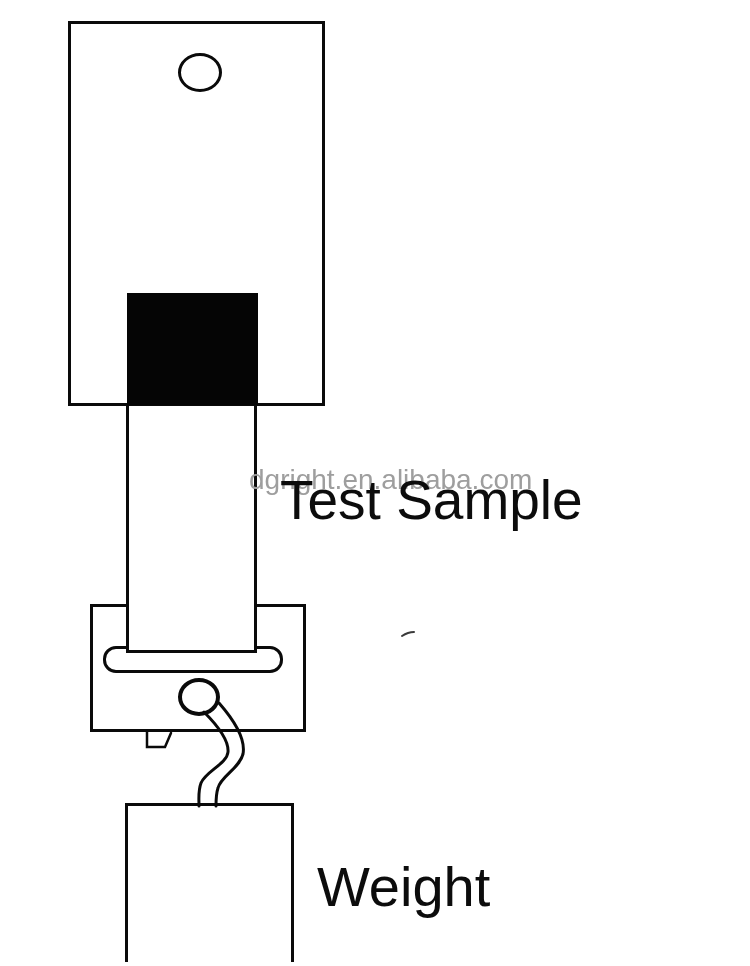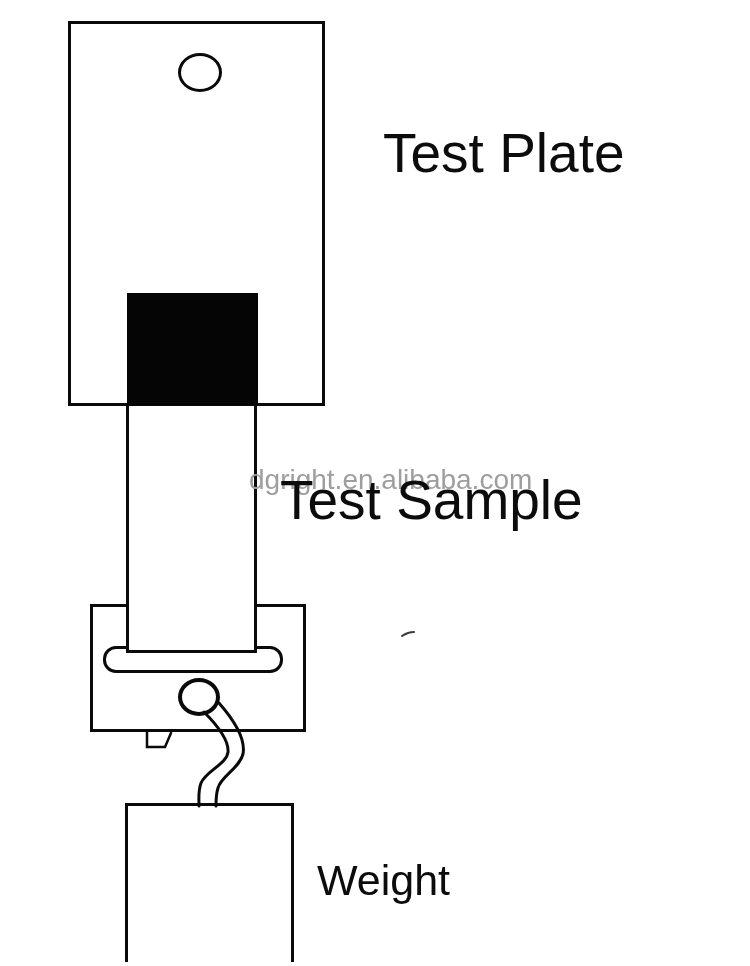--- a/index.html
+++ b/index.html
@@ -42,21 +42,21 @@
   }
   .overlay-svg{position:absolute;left:0;top:0;width:750px;height:966px;pointer-events:none;}
   .watermark{
     position:absolute;left:249px;top:466px;
     font-size:28px;line-height:1;letter-spacing:0px;white-space:nowrap;
   }
   .lbl{position:absolute;line-height:1;white-space:nowrap;color:#0c0c0c;}
   .lbl-test-plate{left:383px;top:126px;font-size:55px;}
   .lbl-test-sample{left:280px;top:473px;font-size:55px;}
   .lbl-connecting{left:336px;top:638px;font-size:44px;}
-  .lbl-weight{left:317px;top:859px;font-size:43px;}
+  .lbl-weight{left:317px;top:859px;font-size:56px;}
 </style>
 </head>
 <body>
 
 <div class="stage">
 
   <div class="shape test-plate"></div>
   <div class="shape mounting-hole"></div>
 
   <div class="shape bonded-area"></div>
@@ -72,17 +72,16 @@
 
   <div class="watermark" style="color: rgb(158, 158, 158);">dgright.en.alibaba.com</div>
 
   <svg class="overlay-svg" viewBox="0 0 750 966" xmlns="http://www.w3.org/2000/svg">
     <path d="M 204 712 C 218 726, 229 740, 228 752 C 227 764, 206 771, 201 783 C 198 791, 199 798, 199 806" fill="none" stroke="#0a0a0a" stroke-width="3" stroke-linecap="round"></path>
     <path d="M 219 703 C 233 719, 246 738, 243 754 C 239 769, 221 776, 218 788 C 216 794, 216 800, 216 806" fill="none" stroke="#0a0a0a" stroke-width="3" stroke-linecap="round"></path>
     <path d="M 147 731 L 147 747 L 165 747 L 171 733" fill="none" stroke="#0a0a0a" stroke-width="2.5" stroke-linecap="round"></path>
     <path d="M 402 636 Q 408 632 414 632" fill="none" stroke="#3a3a3a" stroke-width="2" stroke-linecap="round"></path>
   </svg>
 
-  <div class="lbl lbl-test-plate">Test Plate</div>
   <div class="lbl lbl-test-sample">Test Sample</div>
   <div class="lbl lbl-weight">Weight</div>
 
 </div>
 
 </body></html>

